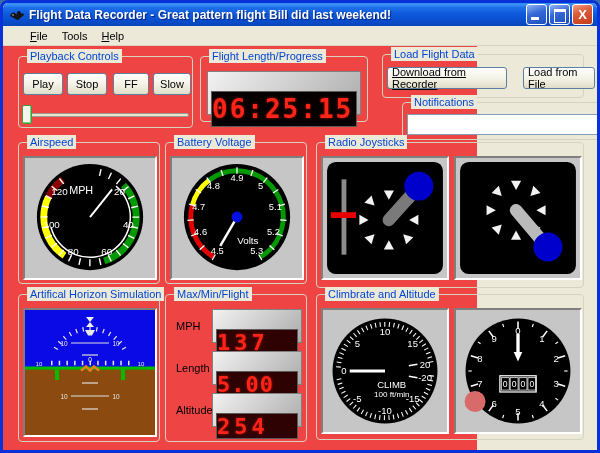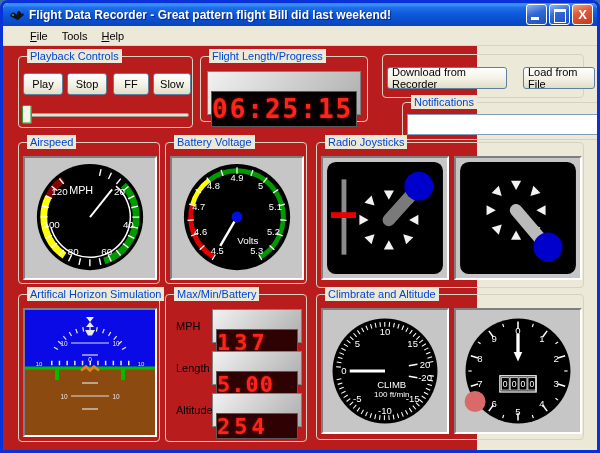--- a/index.html
+++ b/index.html
@@ -16,21 +16,21 @@
     background:linear-gradient(160deg,#8FB4F2 0%,#3467D6 45%,#1D4FC0 100%);}
   .tbtn.close{background:linear-gradient(160deg,#F0A088 0%,#DC5B38 40%,#C33C1B 100%);
     color:#fff;font-weight:bold;font-size:13px;line-height:19px;text-align:center;}
   .tbtn.min::after{content:"";position:absolute;left:4px;bottom:4px;width:8px;height:3px;background:#fff;}
   .tbtn.max::after{content:"";position:absolute;left:4px;top:4px;width:10px;height:10px;
     border:1px solid #fff;border-top:3px solid #fff;}
   .menubar{height:20px;background:#ECE9D8;display:flex;align-items:center;padding-left:20px;
     border-bottom:1px solid #D8D4C0;}
   .menu-item{display:inline-block;padding:2px 7px;font-size:11px;color:#000;}
   .menu-item.accel::first-letter{text-decoration:underline;}
-  .client{position:relative;width:474px;height:406px;background:#b91c1c;}
+  .client{position:relative;width:474px;height:406px;background:#ef4444;}
   .group{position:absolute;border:1px solid #D5D2BF;border-radius:4px;}
   .gtitle{position:absolute;top:-8px;left:8px;font-size:11px;line-height:14px;color:#0046D5;
     background:#ECE9D8;padding:0 3px;white-space:nowrap;}
   .xpbtn{position:absolute;height:22px;background:linear-gradient(#FFFFFF,#F3F1E4 55%,#E0DDC8);
     border:1px solid #5E7F9E;border-radius:3px;font-size:11px;font-family:"Liberation Sans",sans-serif;
     color:#000;display:flex;align-items:center;justify-content:center;padding:0 4px;
     box-shadow:inset 0 1px 0 #fff;}
   .slider-track{position:absolute;height:4px;background:#E6E3D2;border:1px solid #9E9C8E;border-radius:2px;}
   .slider-thumb{position:absolute;width:10px;height:19px;background:#F6F5EF;border:1px solid #38A038;
     border-radius:2px;box-shadow:inset -1px -1px 0 #7FCB7F;}
@@ -90,21 +90,22 @@
     <div class="group" style="left:197px;top:10px;width:168px;height:66px;">
       <span class="gtitle">Flight Length/Progress</span>
       <div class="seg-frame" style="left:6px;top:14px;width:154px;height:44px;">
         <div class="seg-screen screen-black">
           <span class="seg clock">06:25:15</span>
         </div>
       </div>
     </div>
 
     <div class="group" style="left:379px;top:8px;width:202px;height:44px;">
-      <div class="xpbtn" style="left:4px;top:12px;width:120px;">Download from Recorder</div>
+      <span class="gtitle">Load Flight Data</span>
+      <div class="xpbtn" style="left:4px;top:12px;width:120px;text-decoration:underline;">Download from Recorder</div>
       <div class="xpbtn" style="left:127px;top:12px;width:72px;margin-left:13px;">Load from File</div>
     </div>
 
     <div class="group" style="left:379px;top:56px;width:202px;height:38px;margin-left:20px;">
       <span class="gtitle">Notifications</span>
       <input class="textbox" style="left: 4px; top: 11px;" value="">
     </div>
 
     <div class="group" style="left:15px;top:96px;width:142px;height:142px;">
       <span class="gtitle">Airspeed</span>
@@ -276,21 +277,21 @@
           <line x1="57" y1="73" x2="73" y2="73" stroke="#E0E0E0" stroke-width="1.2"></line>
           <line x1="46" y1="86" x2="84" y2="86" stroke="#E0E0E0" stroke-width="1.2"></line>
           <text x="39" y="86" font-size="6.5" fill="#E8E8E8" text-anchor="middle" dominant-baseline="central">10</text>
           <text x="91" y="86" font-size="6.5" fill="#E8E8E8" text-anchor="middle" dominant-baseline="central">10</text>
           <line x1="57" y1="99" x2="73" y2="99" stroke="#E0E0E0" stroke-width="1.2"></line>
         </svg>
       </div>
     </div>
 
     <div class="group" style="left:162px;top:248px;width:142px;height:148px;">
-      <span class="gtitle">Max/Min/Battery</span>
+      <span class="gtitle">Max/Min/Flight</span>
       <span class="ro-label" style="top:25px;">MPH</span>
       <div class="seg-frame" style="left:46px;top:14px;width:90px;height:34px;">
         <div class="seg-screen screen-maroon">
             <span class="seg readout">137</span>
           </div>
       </div>
       <span class="ro-label" style="top:67px;">Length</span>
       <div class="seg-frame" style="left:46px;top:56px;width:90px;height:34px;">
         <div class="seg-screen screen-maroon">
             <span class="seg readout" style="letter-spacing:1px;">5.00</span>

